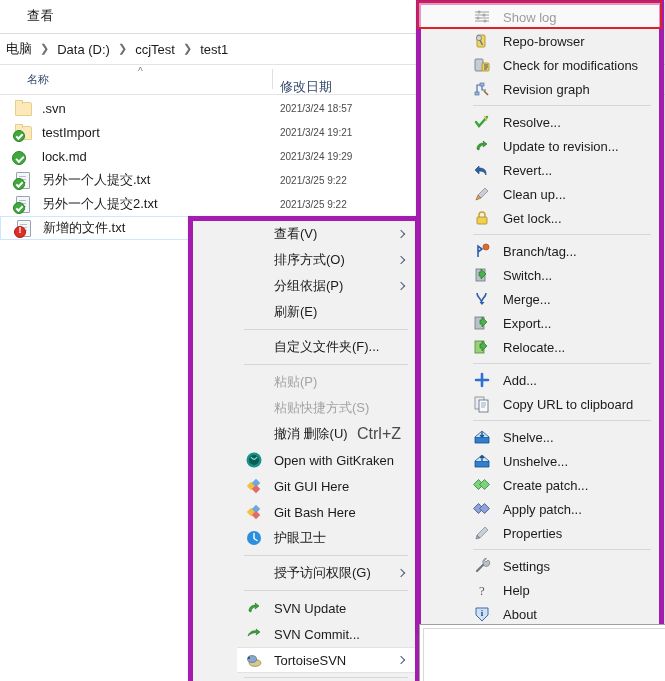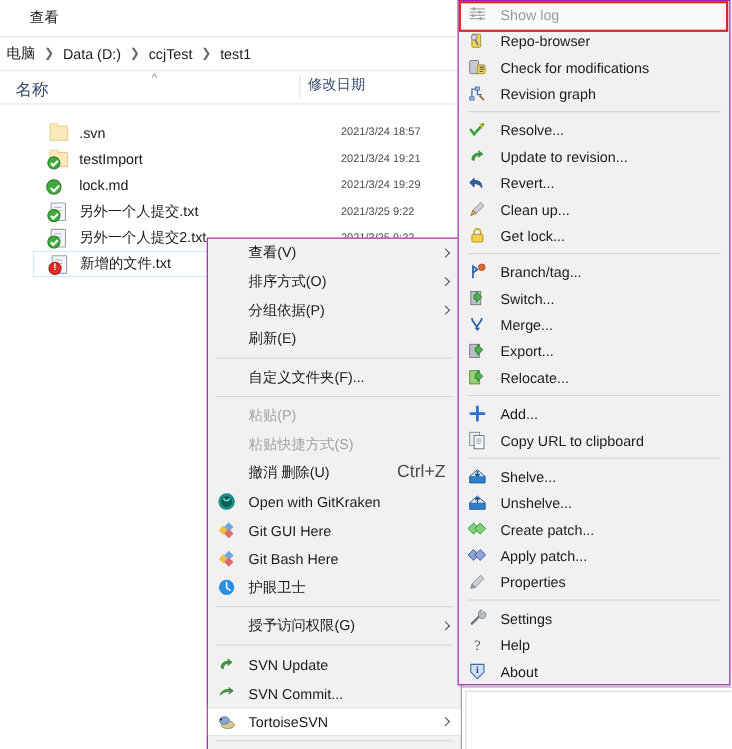--- a/index.html
+++ b/index.html
@@ -63,49 +63,48 @@
   
   .col-headers {
     position: absolute;
     left: 0; top: 65px;
     width: 665px; height: 29px;
     background: #ffffff;
     border-bottom: 1px solid #e5e5e5;
   }
   .col-name {
     position: absolute;
-    left: 14px; top: 7px;
-    font-size: 15px;
+    left: 27px; top: 7px;
+    font-size: 11px;
     color: #34486b;
   }
   .col-date {
     position: absolute;
-    left: 280px; top: 3px;
+    left: 280px; top: 13px;
     font-size: 13px;
     color: #34486b;
   }
   .col-divider {
     position: absolute;
     left: 272px; top: 4px;
     width: 1px; height: 20px;
     background: #dfdfdf;
   }
   .sort-caret {
     position: absolute;
     left: 138px; top: 1px;
     font-size: 10px;
     color: #6f7e93;
   }
 
   
   .file-list {
     position: absolute;
-    left: 0; top: 108px;
+    left: 0; top: 96px;
     width: 420px;
-    padding-left: 30px;
   }
   .file-row {
     position: relative;
     height: 24px;
     display: flex;
     align-items: center;
   }
   .file-row.selected {
     background: #ffffff;
     border: 1px solid #cce8ff;
@@ -210,23 +209,24 @@
     left: 280px;
     font-size: 10px;
     color: #4a4a4a;
     white-space: nowrap;
   }
 
   
   .menu {
     position: absolute;
     background: #f1f1f1;
-    border: 1px solid #a21caf;
+    border: 5px solid #a21caf;
     box-sizing: border-box;
     box-shadow: 1px 1px 3px rgba(0,0,0,0.22);
+    padding-left: 44px;
   }
   .mi {
     position: relative;
     height: 25px;
     display: flex;
     align-items: center;
     font-size: 13px;
     color: #1b1b1b;
     white-space: nowrap;
   }

